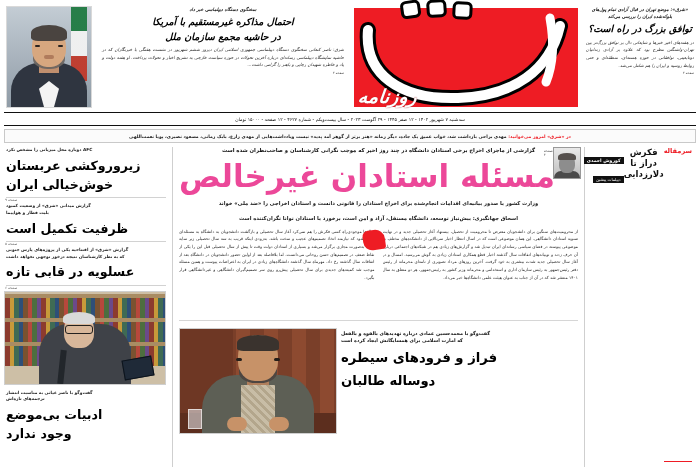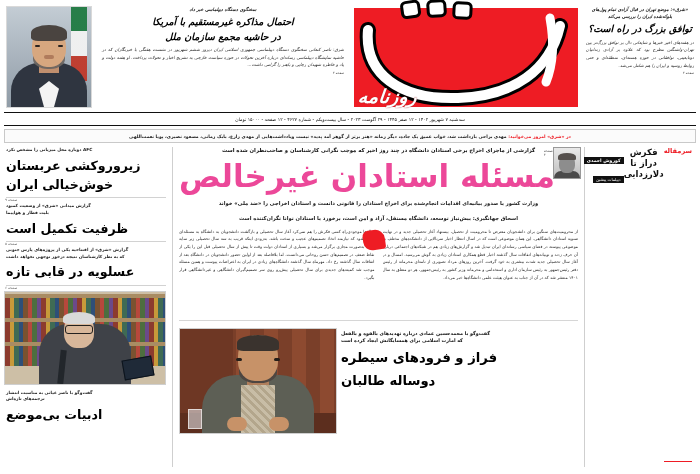--- a/index.html
+++ b/index.html
@@ -623,17 +623,18 @@
           <div class="ls-man"></div>
           <div class="ls-strap"></div>
           <div class="ls-face"></div>
           <div class="ls-hair"></div>
           <div class="ls-glass"></div>
           <div class="ls-book"></div>
         </div>
         <div class="ls-cap">گفت‌وگو با ناصر غیاثی به مناسبت انتشار</div>
         <div class="ls-cap">ترجمه‌های تازه‌اش</div>
         <div class="ls-head">ادبیات بی‌موضع</div>
+        <div class="ls-head">وجود ندارد</div>
       </div>
     </div>
 
   </div>
 </div>
 
 </body></html>

